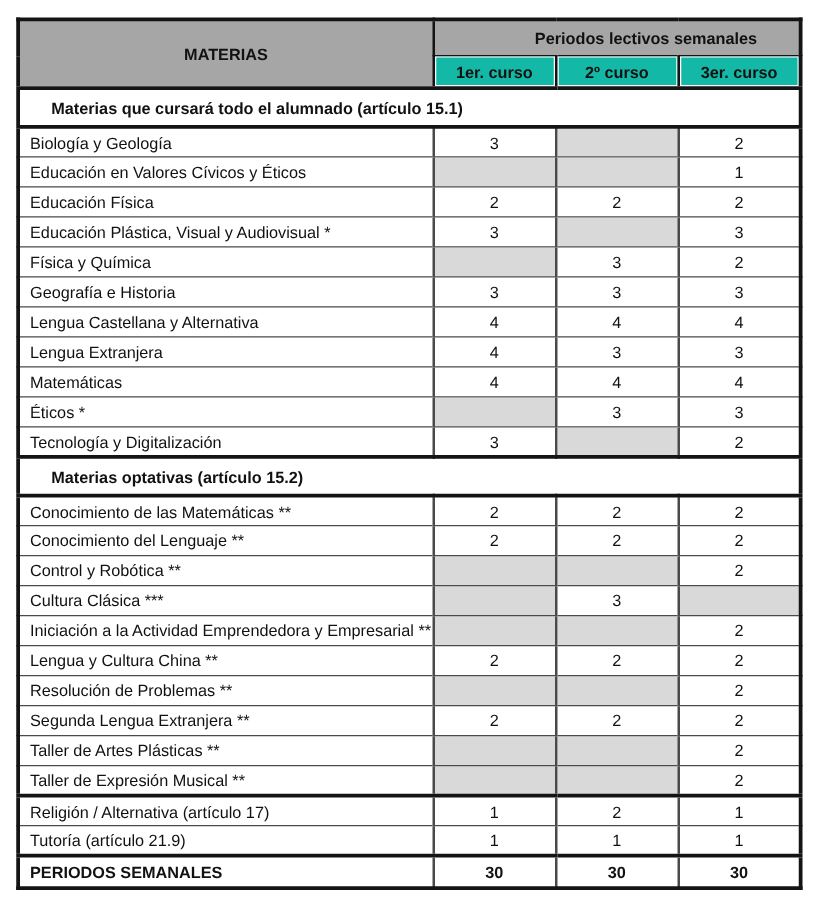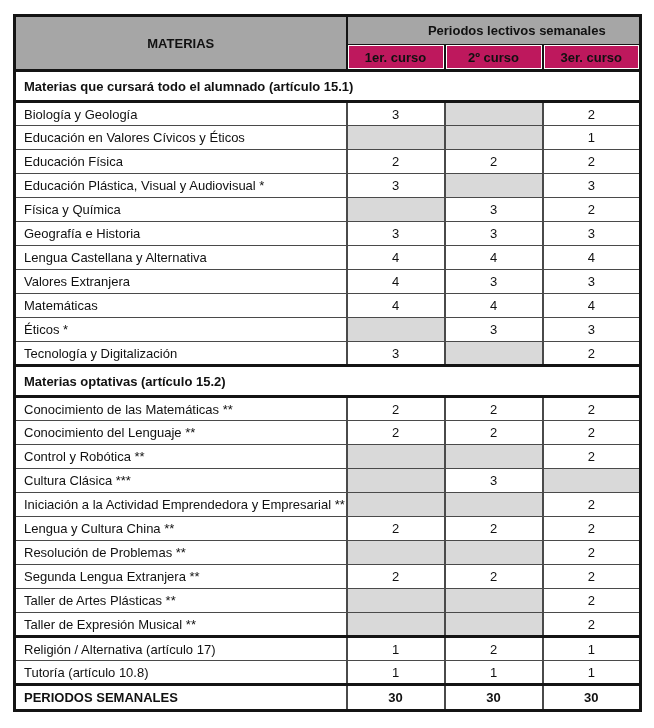--- a/index.html
+++ b/index.html
@@ -44,31 +44,31 @@
     border-bottom:3px solid var(--thick);
     border-right:2px solid var(--thick);
   }
   th.group{
     background:var(--header-bg);
     height:27px;
     border-bottom:1px solid var(--thick);
     padding-left:47px;
   }
   th.course{
-    background:#be185d;
+    background:#14b8a6;
     height:24px;
     border-bottom:3px solid var(--thick);
     border-left:2px solid var(--thick);
     box-shadow:inset 0 0 0 1px #ffffff, 0 0 0 1px var(--header-bg);
   }
   
   tr.section-row td{
     font-weight:bold;
     height:28px;
-    padding-left:8px;
+    padding-left:25px;
     text-align:left;
     border-top:3px solid var(--thick);
     border-bottom:3px solid var(--thick);
     background:#fff;
   }
   
   tr.data-row{height:24px;}
   td.label{
     text-align:left;
     padding-left:8px;
@@ -149,21 +149,21 @@
         <td class="value">3</td>
         <td class="value">3</td>
       </tr>
       <tr class="data-row">
         <td class="label">Lengua Castellana y Alternativa</td>
         <td class="value">4</td>
         <td class="value">4</td>
         <td class="value">4</td>
       </tr>
       <tr class="data-row">
-        <td class="label">Valores Extranjera</td>
+        <td class="label">Lengua Extranjera</td>
         <td class="value">4</td>
         <td class="value">3</td>
         <td class="value">3</td>
       </tr>
       <tr class="data-row">
         <td class="label">Matemáticas</td>
         <td class="value">4</td>
         <td class="value">4</td>
         <td class="value">4</td>
       </tr>
@@ -242,21 +242,21 @@
         <td class="value shaded"></td>
         <td class="value">2</td>
       </tr>
       <tr class="data-row thick-top">
         <td class="label">Religión / Alternativa (artículo 17)</td>
         <td class="value">1</td>
         <td class="value">2</td>
         <td class="value">1</td>
       </tr>
       <tr class="data-row">
-        <td class="label">Tutoría (artículo 10.8)</td>
+        <td class="label">Tutoría (artículo 21.9)</td>
         <td class="value">1</td>
         <td class="value">1</td>
         <td class="value">1</td>
       </tr>
       <tr class="total-row">
         <td class="label">PERIODOS SEMANALES</td>
         <td class="value">30</td>
         <td class="value">30</td>
         <td class="value">30</td>
       </tr>

